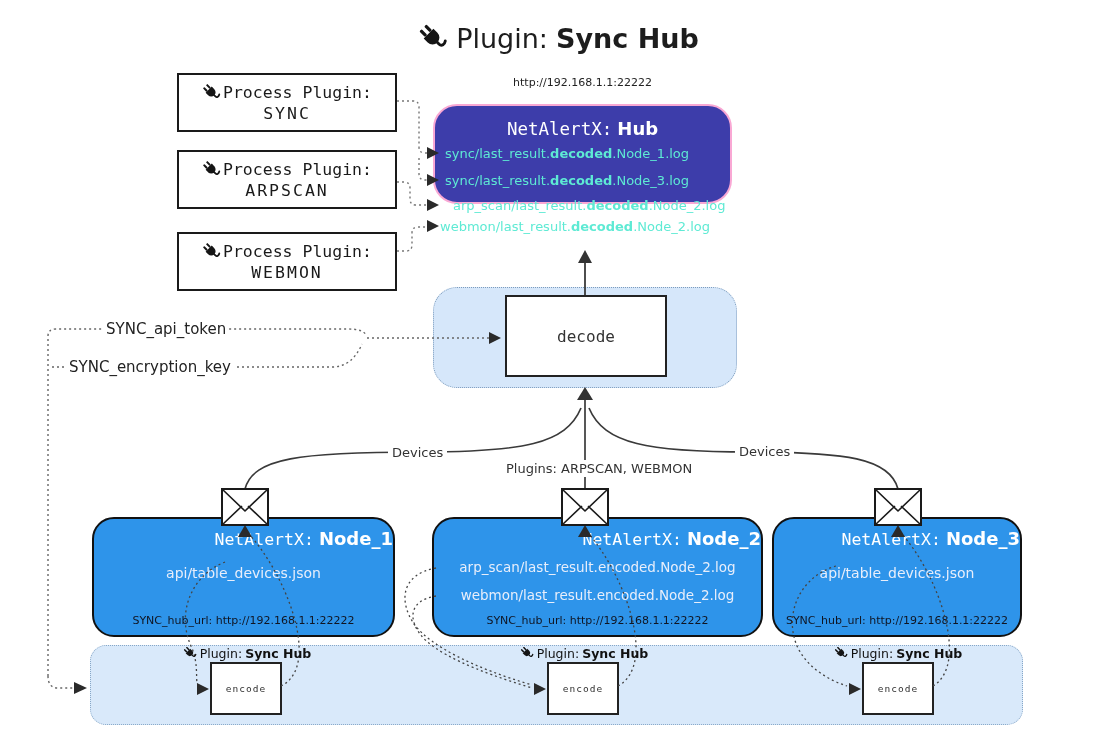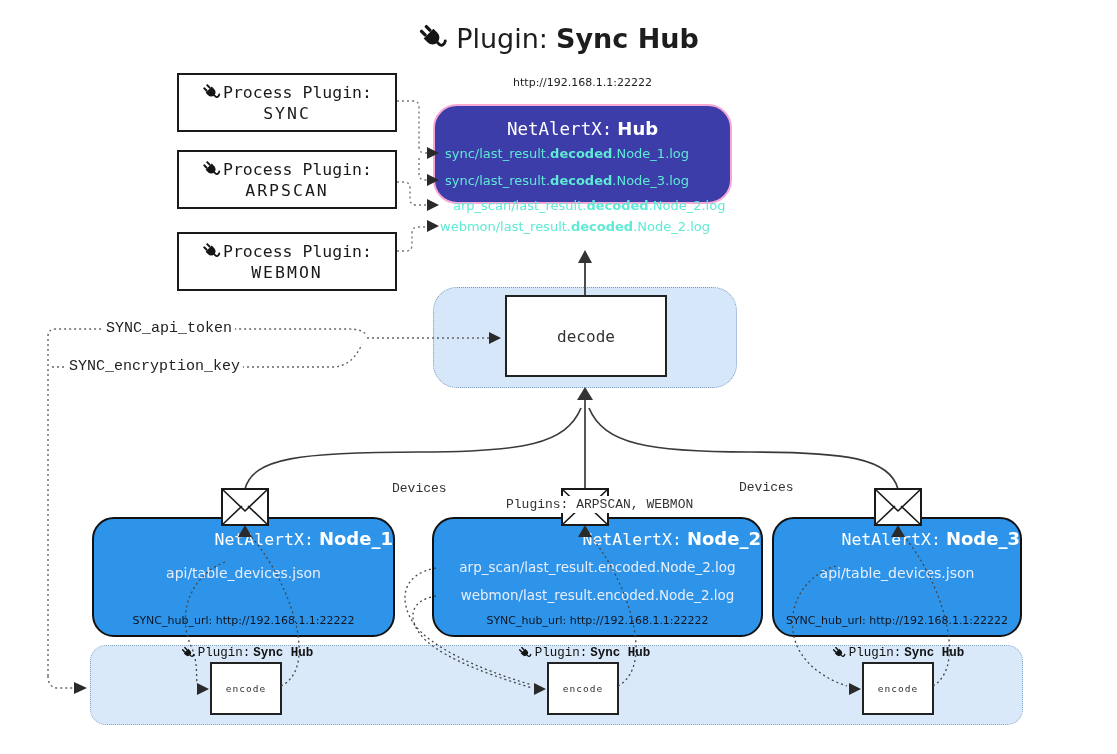--- a/index.html
+++ b/index.html
@@ -35,42 +35,42 @@
   .dccont { left:433px; top:287px; width:304px; height:101px; background:#d6e7fa;
             border:1.6px dotted #7d9cbd; border-radius:24px; }
   .wbox { background:#fff; border:2.2px solid #222; display:flex; align-items:center;
           justify-content:center; }
   .decode { left:505px; top:295px; width:162px; height:82px; font-size:16px; color:#333; }
 
   
   .seclbl { font-size:15px; color:#222; background:#fff; padding:0 3px; white-space:nowrap; }
 
   
-  .edgelbl { font-size:13px; color:#333; background:#fff; padding:1px 4px; white-space:nowrap;margin-top:36px; }
+  .edgelbl { font-size:13px; color:#333; background:#fff; padding:1px 4px; white-space:nowrap; }
 
   
   .node { top:517px; height:120px; background:#2e94ea; border:2px solid #111;
           border-radius:22px; color:#fff; }
   .node-title { position:absolute; top:9px; left:0; width:100%; text-align:right; }
   .node-title .p { font-family:"DejaVu Sans Mono", monospace; font-size:16.5px; }
   .node-title b { font-size:18px; }
   .nline { position:absolute; left:0; width:100%; text-align:center; color:#e8eefb;
            font-size:13.5px; white-space:nowrap; }
   .nurl { position:absolute; bottom:8px; left:0; width:100%; text-align:center;
           font-size:11px; color:#101522; }
 
   
   .band { left:90px; top:645px; width:933px; height:80px; background:#d9e9fa;
           border:1.6px dotted #87a7c7; border-radius:16px; }
   .encode { width:72px; height:53px; top:662px; font-size:9.5px; letter-spacing:1px; color:#333; }
   .bandlbl { top:644px; width:170px; height:18px; display:flex; align-items:center;
              justify-content:center; gap:3px; font-size:12.5px; color:#111; }
 
   svg.overlay { position:absolute; left:0; top:0; z-index:5; pointer-events:none; }
-  .z6 { z-index:6;font-family:Liberation Mono, monospace; }
+  .z6 { z-index:6; }
   .z1 { z-index:1; }
 </style>
 </head>
 <body>
 
 <svg width="0" height="0" style="position:absolute" aria-hidden="true">
   <symbol id="plug" viewBox="0 0 24 24">
     <rect x="8" y="0.5" width="2.6" height="6.5" rx="1" fill="currentColor"></rect>
     <rect x="13.4" y="0.5" width="2.6" height="6.5" rx="1" fill="currentColor"></rect>
     <path d="M6.5,7 h11 v4.5 a5.5,5.5 0 0 1 -5.5,5.5 a5.5,5.5 0 0 1 -5.5,-5.5 z" fill="currentColor"></path>

